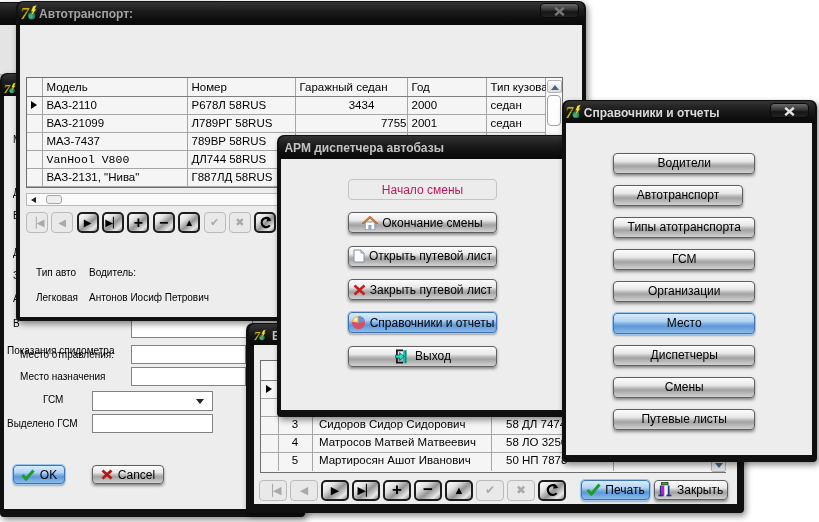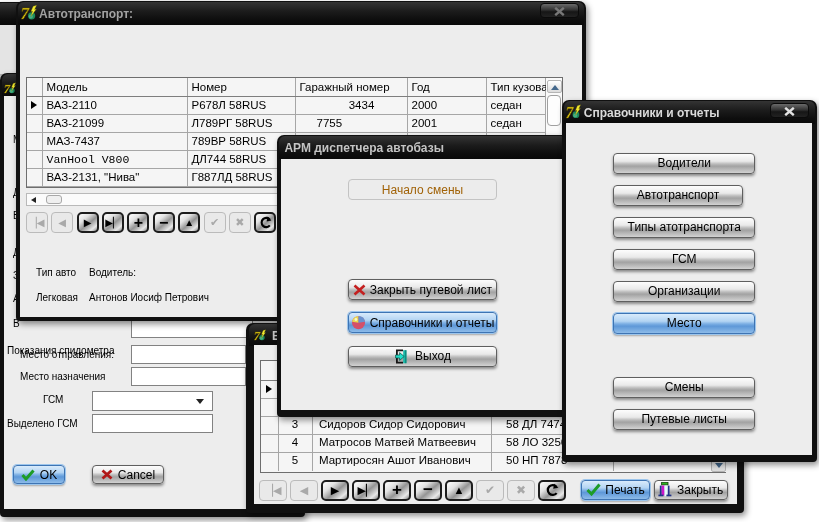--- a/index.html
+++ b/index.html
@@ -16,21 +16,21 @@
   font-weight:bold;font-size:11px;text-align:center;line-height:13px;-webkit-font-smoothing:antialiased;}
 .sbtn{position:absolute;box-sizing:border-box;border:1px solid #5f5f5f;border-radius:4px;
   background:linear-gradient(180deg,#fdfdfd 0%,#e9e9e9 38%,#bdbdbd 52%,#a2a2a2 64%,#d2d2d2 100%);
   box-shadow:0 2px 3px rgba(0,0,0,.42);font-size:12px;color:#000;text-align:center;
   display:flex;align-items:center;justify-content:center;white-space:nowrap;}
 .bbtn{position:absolute;box-sizing:border-box;border:1px solid #3e74b3;border-radius:4px;
   background:linear-gradient(180deg,#d9ebfb 0%,#b3d4f3 38%,#7cafe4 52%,#5e98d8 64%,#8dbbe9 100%);
   box-shadow:0 0 0 1px #9cc5ec,0 2px 2px rgba(0,0,0,.3);font-size:12px;color:#000;
   text-align:center;display:flex;align-items:center;justify-content:center;white-space:nowrap;}
 .dbtn{position:absolute;box-sizing:border-box;border:1px solid #c3c3c3;border-radius:4px;
-  background:#ececec;font-size:12px;color:#a16207;text-align:center;
+  background:#ececec;font-size:12px;color:#be185d;text-align:center;
   display:flex;align-items:center;justify-content:center;}
 .navb{position:absolute;box-sizing:border-box;border:2px solid #1d1d1d;border-radius:5px;
   background:linear-gradient(140deg,#ffffff 0%,#e2e2e2 30%,#949494 55%,#e8e8e8 82%,#888 100%);
   display:flex;align-items:center;justify-content:center;color:#000;}
 .navd{position:absolute;box-sizing:border-box;border:1px solid #bbb;border-radius:4px;
   background:#e9e9e9;display:flex;align-items:center;justify-content:center;color:#a9a9a9;}
 .lbl{position:absolute;font-size:10px;color:#000;white-space:nowrap;}
 .ed{position:absolute;background:#fff;border:1px solid #828282;box-sizing:border-box;}
 .gl{position:absolute;background:#a6a6a6;}
 .ct{position:absolute;font-size:11.5px;color:#000;white-space:nowrap;}
@@ -113,34 +113,34 @@
 
     <div class="gl" style="left:0;top:18px;width:518px;height:1px;background:#7e7e7e;"></div>
     <div class="gl" style="left:0;top:36px;width:518px;height:1px;"></div>
     <div class="gl" style="left:0;top:54px;width:518px;height:1px;"></div>
     <div class="gl" style="left:0;top:72px;width:518px;height:1px;"></div>
     <div class="gl" style="left:0;top:90px;width:518px;height:1px;"></div>
     <div class="gl" style="left:0;top:108px;width:518px;height:1px;"></div>
 
     <div class="ct" style="left:20px;top:2.5px;">Модель</div>
     <div class="ct" style="left:165px;top:2.5px;">Номер</div>
-    <div class="ct" style="left:273px;top:2.5px;">Гаражный номер</div>
+    <div class="ct" style="left:273px;top:2.5px;">Гаражный седан</div>
     <div class="ct" style="left:385px;top:2.5px;">Год</div>
     <div class="ct" style="left:464px;top:2.5px;">Тип кузова</div>
 
     <div style="position:absolute;left:4px;top:23px;" class="tri-r"></div>
 
     <div class="ct" style="left:20px;top:21px;">ВАЗ-2110</div>
     <div class="ct" style="left:165px;top:21px;">Р678Л 58RUS</div>
     <div class="ct" style="left:290px;top:21px;width:90px;text-align:center;">3434</div>
     <div class="ct" style="left:385px;top:21px;">2000</div>
     <div class="ct" style="left:464px;top:21px;">седан</div>
     <div class="ct" style="left:20px;top:39px;">ВАЗ-21099</div>
     <div class="ct" style="left:165px;top:39px;">Л789РГ 58RUS</div>
-    <div class="ct" style="left:290px;top:39px;width:90px;text-align:left;">7755</div>
+    <div class="ct" style="left:290px;top:39px;width:90px;text-align:right;">7755</div>
     <div class="ct" style="left:385px;top:39px;">2001</div>
     <div class="ct" style="left:464px;top:39px;">седан</div>
     <div class="ct" style="left:20px;top:57px;">МАЗ-7437</div>
     <div class="ct" style="left:165px;top:57px;">789ВР 58RUS</div>
     <div class="ct" style="left:20px;top:75px;font-family:Liberation Mono, monospace;">VanHool V800</div>
     <div class="ct" style="left:165px;top:75px;">ДЛ744 58RUS</div>
     <div class="ct" style="left:20px;top:93px;">ВАЗ-2131, "Нива"</div>
     <div class="ct" style="left:165px;top:93px;">Г887ЛД 58RUS</div>
 
     <div style="position:absolute;left:519px;top:0;width:16px;height:109px;background:#fafafa;"></div>
@@ -246,20 +246,31 @@
       <rect x="0.4" y="12.6" width="5" height="1.7" fill="#223488"></rect>
       <rect x="8.4" y="12.6" width="5" height="1.7" fill="#223488"></rect>
     </svg>Закрыть</div>
 </div>
 
 <div class="win" style="left:277px;top:135px;width:292px;height:282px;z-index:5;">
   <div class="tbar" style="height:23px;"></div>
   <div class="body" style="left:4px;right:4px;top:24px;bottom:7px;"></div>
   <div class="tt" style="left:7.4px;top:6px;">АРМ диспетчера автобазы</div>
   <div class="dbtn" style="left:70.7px;top:44.1px;width:149.6px;height:21px;">Начало смены</div>
+  <div class="sbtn" style="left:70.7px;top:77.4px;width:149.6px;height:21px;">
+    <svg width="16" height="14" viewBox="0 0 16 14" style="margin-right:4px;">
+      <rect x="3.2" y="6" width="9.6" height="7.8" fill="#fdfdfd" stroke="#8898b8" stroke-width="0.9"></rect>
+      <polygon points="8,0 16,7.4 13.8,7.4 8,2.2 2.2,7.4 0,7.4" fill="#d88028" stroke="#8a5010" stroke-width="0.5"></polygon>
+      <rect x="6.3" y="9" width="3.2" height="4.8" fill="#90a8c8"></rect>
+    </svg>Окончание смены</div>
+  <div class="sbtn" style="left:70.7px;top:110.7px;width:149.6px;height:21px;">
+    <svg width="12" height="14" viewBox="0 0 12 14" style="margin-right:4px;">
+      <path d="M1 1 L8 1 L11 4 L11 13 L1 13 Z" fill="#fff" stroke="#7a8fb0" stroke-width="1"></path>
+      <path d="M8 1 L8 4 L11 4" fill="#d8e4f0" stroke="#7a8fb0" stroke-width="1"></path>
+    </svg>Открыть путевой лист</div>
   <div class="sbtn" style="left:70.7px;top:144px;width:149.6px;height:21px;">
     <svg width="13" height="12" viewBox="0 0 13 12" style="margin-right:4px;">
         <path d="M1.5 1.5 L11.5 10.5 M11.5 1.5 L1.5 10.5" stroke="#c42020" stroke-width="2.6"></path>
       </svg>Закрыть путевой лист</div>
   <div class="bbtn" style="left:70.7px;top:177.3px;width:149.6px;height:21px;">
     <svg width="15" height="15" viewBox="0 0 14 14" style="margin-right:4px;">
       <circle cx="7" cy="7.2" r="6.1" fill="#d4506a"></circle>
       <path d="M7 7.2 L7 1.1 A6.1 6.1 0 0 0 1.05 6.2 Z" fill="#ead94e"></path>
       <path d="M7 7.2 L13.05 6.2 A6.1 6.1 0 0 0 7 1.1 Z" fill="#6a92cf"></path>
       <circle cx="4.6" cy="4.2" r="1.3" fill="#ffffff" opacity="0.7"></circle>
@@ -287,15 +298,16 @@
   <div class="tt" style="left:22px;top:6px;color:#dadada;">Справочники и отчеты</div>
   <div class="xbtn" style="left:208px;top:3px;"><svg width="11" height="9" viewBox="0 0 11 9" style="margin-top:2.5px">
         <path d="M1.2 0.8 L9.8 8.2 M9.8 0.8 L1.2 8.2" stroke="#e2e2e2" stroke-width="2.4"></path>
       </svg></div>
   <div class="sbtn" style="left:51.2px;top:53px;width:142.5px;height:20.5px;">Водители</div>
   <div class="sbtn" style="left:51.2px;top:85px;width:130px;height:20.5px;">Автотранспорт</div>
   <div class="sbtn" style="left:51.2px;top:117px;width:142.5px;height:20.5px;">Типы атотранспорта</div>
   <div class="sbtn" style="left:51.2px;top:149px;width:142.5px;height:20.5px;">ГСМ</div>
   <div class="sbtn" style="left:51.2px;top:181px;width:142.5px;height:20.5px;">Организации</div>
   <div class="bbtn" style="left:51.2px;top:213px;width:142.5px;height:20.5px;">Место</div>
+  <div class="sbtn" style="left:51.2px;top:245px;width:142.5px;height:20.5px;">Диспетчеры</div>
   <div class="sbtn" style="left:51.2px;top:277px;width:142.5px;height:20.5px;">Смены</div>
   <div class="sbtn" style="left:51.2px;top:309px;width:142.5px;height:20.5px;">Путевые листы</div>
 </div>
 
 </body></html>

